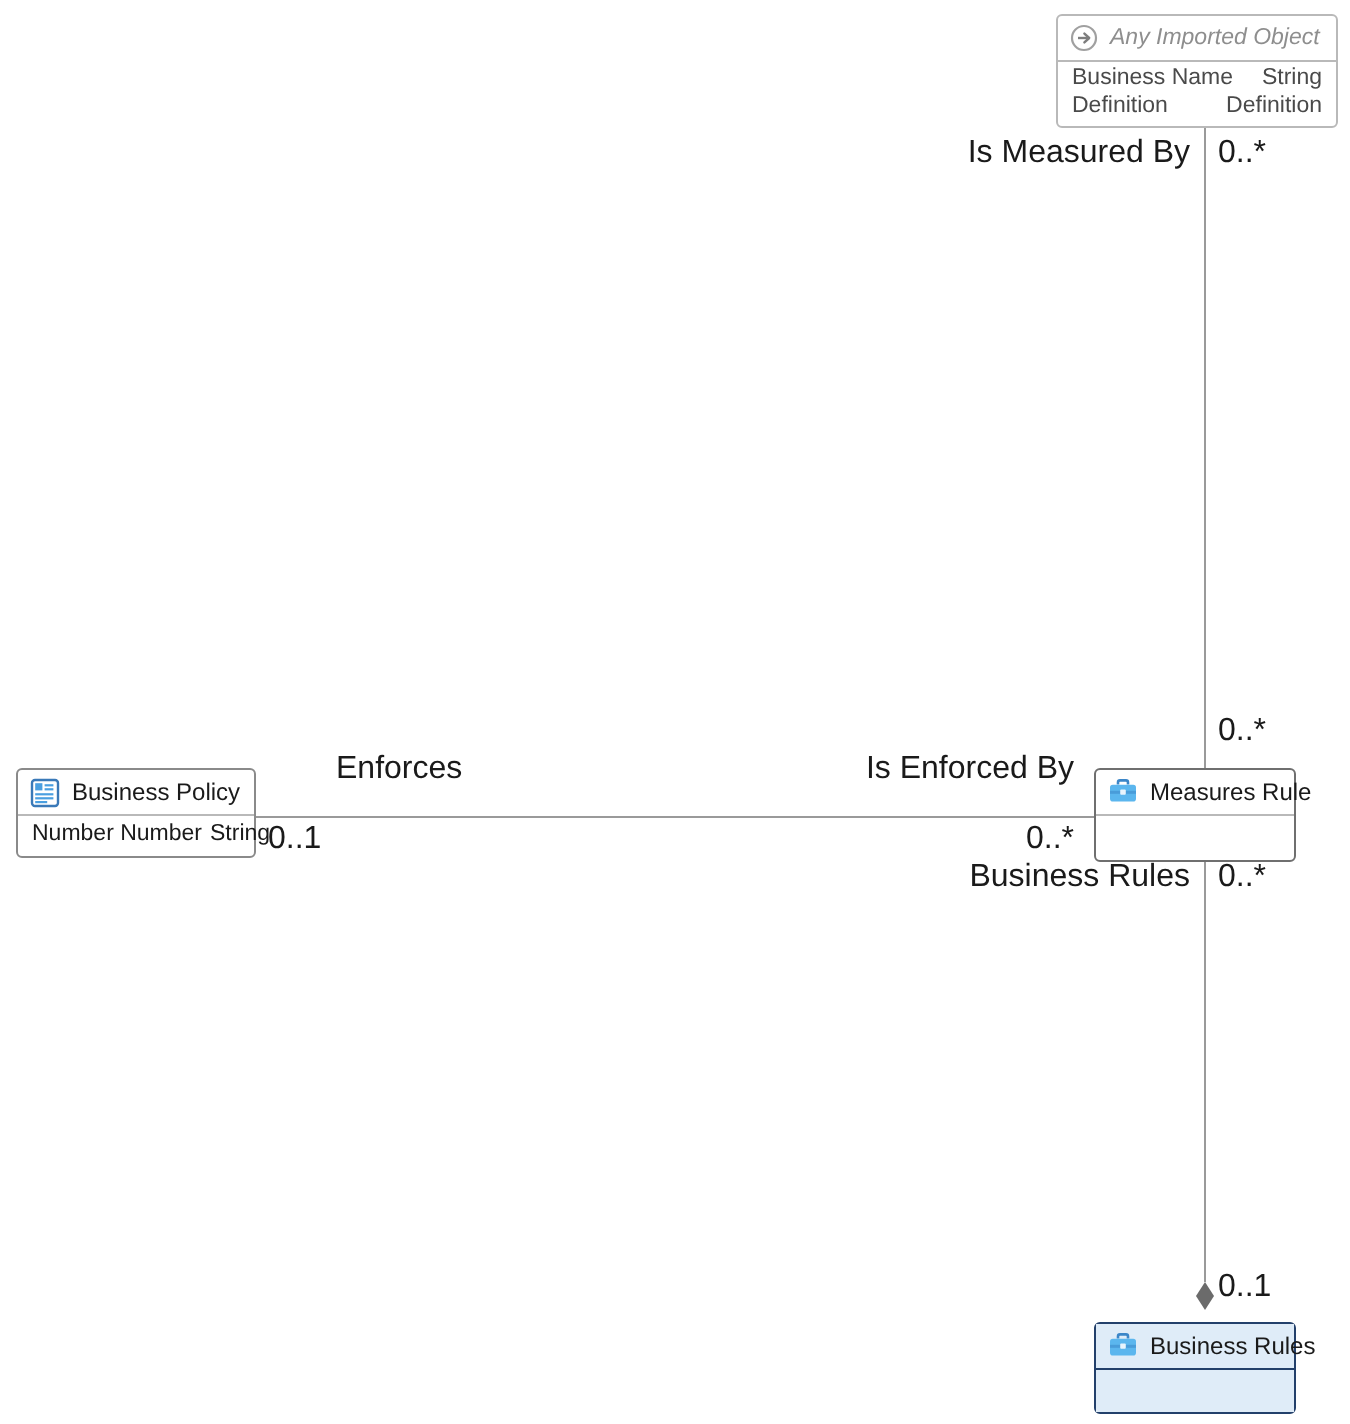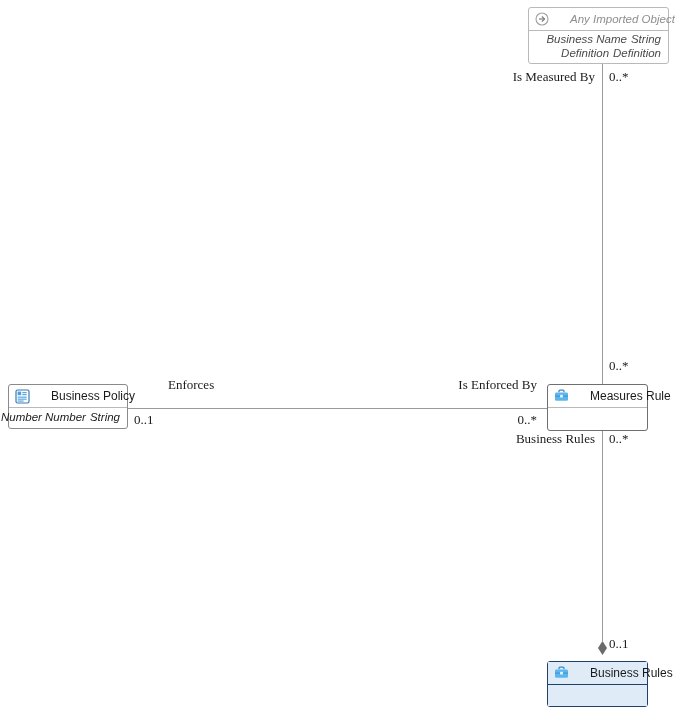--- a/index.html
+++ b/index.html
@@ -38,39 +38,38 @@
   .cls {
     position: absolute;
     background: #ffffff;
     border: 1px solid #b9b9b9;
     border-radius: 3px;
     box-sizing: border-box;
   }
   .cls .hdr {
     display: flex;
     align-items: center;
-    gap: 21px;
+    gap: 6px;
     padding: 3px 7px 3px 6px;
     box-sizing: border-box;
     height: 22px;
   }
   .cls .sep {
     height: 1px;
     background: #b9b9b9;
   }
   .cls .attrs {
     padding: 2px 7px 3px 7px;
     box-sizing: border-box;
   }
   .attr-row {
     display: flex;
-    justify-content: flex-end;
+    justify-content: space-between;
     line-height: 13.5px;
     white-space: nowrap;
-    font-style: italic;
   }
   .attr-row .aname { padding-right: 4px; }
 
   
   #imported-object {
     left: 528px;
     top: 7px;
     width: 141px;
   }
   #imported-object .title {
@@ -113,24 +112,23 @@
     white-space: nowrap;
   }
 
   
   .icn { flex: 0 0 auto; display: block; }
 
   
   .lbl {
     position: absolute;
     white-space: nowrap;
-    font-size: 13px;
+    font-size: 16px;
     color: #1a1a1a;
     line-height: 13px;
-    font-family: Liberation Serif, serif;
   }
   .lbl.r { text-align: right; }
 
   
   .diamond {
     position: absolute;
     width: 9px;
     height: 14px;
     background: #6b6b6b;
     clip-path: polygon(50% 0%, 100% 50%, 50% 100%, 0% 50%);

